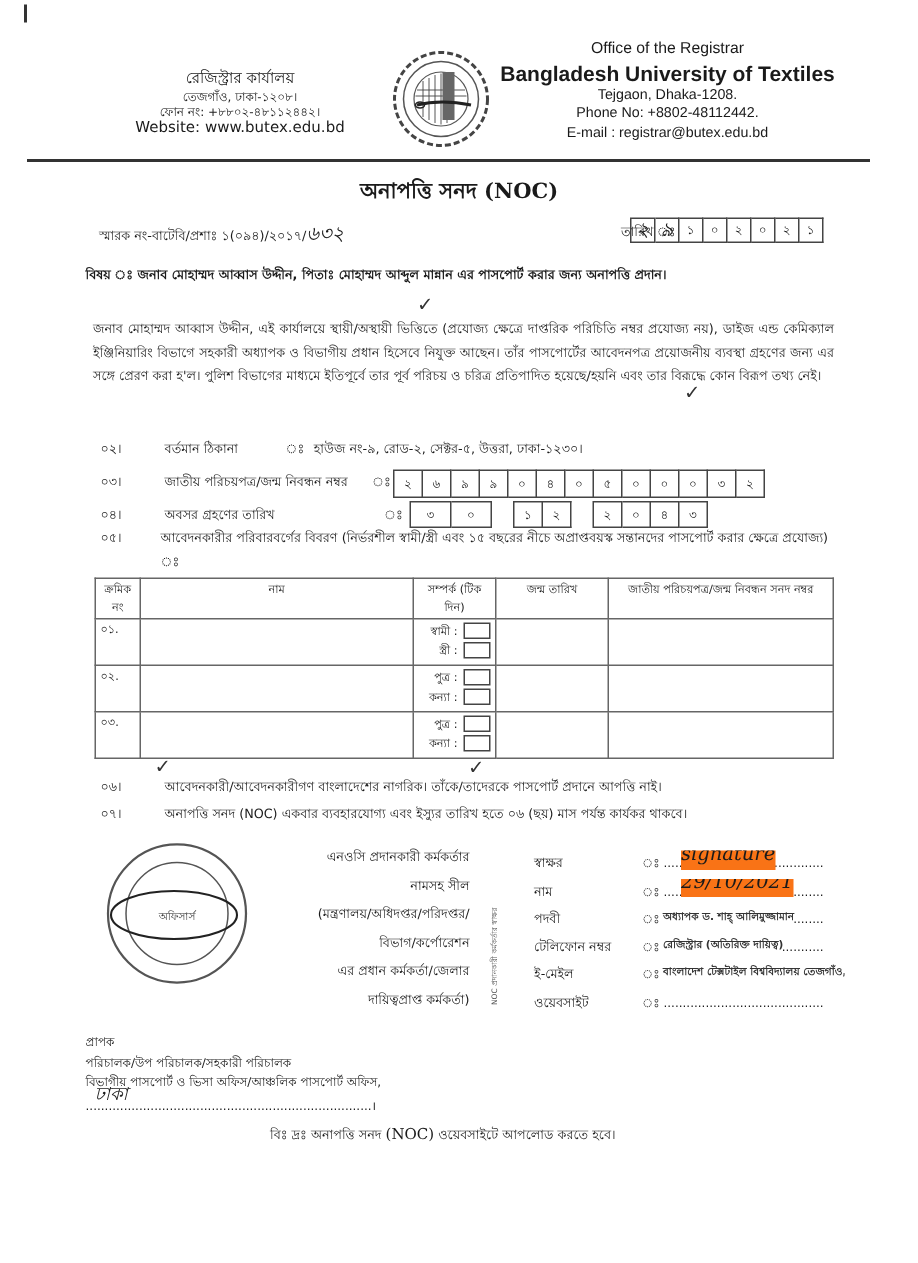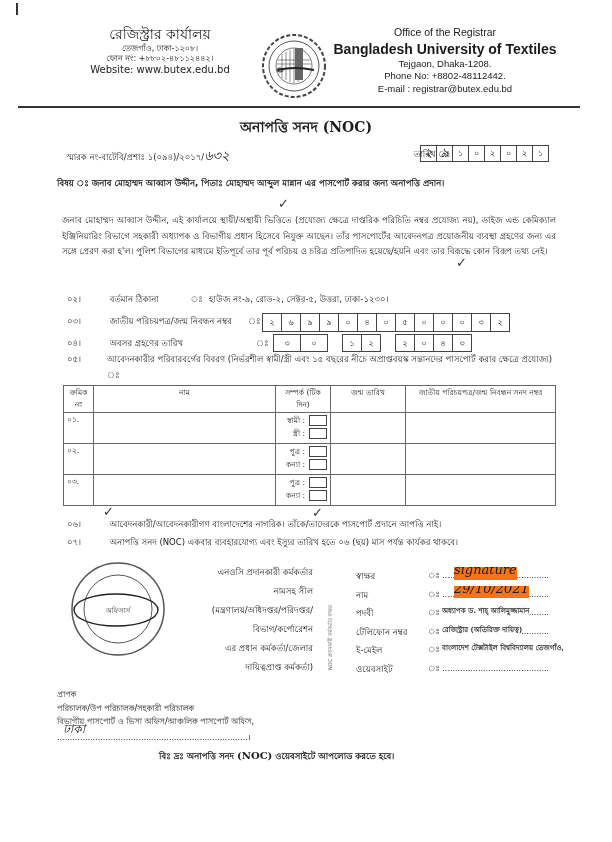--- a/index.html
+++ b/index.html
@@ -1,20 +1,20 @@
 <!DOCTYPE html>
 <html><head>
 <meta charset="utf-8">
 <style>
   html, body { margin: 0; padding: 0; background: #fff; }
   body { width: 612px; height: 842px; position: relative; overflow: hidden;
          font-family: "DejaVu Sans", sans-serif; color: #1a1a1a; }
   .abs { position: absolute; }
   .hdr-left { left: 60px; top: 26px; width: 200px; text-align: center; line-height: 1.25; }
-  .hdr-left .l1 { font-size: 14px; }
+  .hdr-left .l1 { font-size: 10px; margin-top: 21px; }
   .hdr-left .l2 { font-size: 12.5px; font-weight: bold; }
   .hdr-left .l3, .hdr-left .l4 { font-size: 8px; }
   .hdr-left .l5 { font-size: 10px; }
   .hdr-right { left: 330px; top: 26px; width: 230px; text-align: center; line-height: 1.3; font-family: "Liberation Sans", sans-serif; }
   .hdr-right .r1 { font-size: 10.5px; }
   .hdr-right .r2 { font-size: 14px; font-weight: bold; }
   .hdr-right .r3, .hdr-right .r4, .hdr-right .r5 { font-size: 9.5px; }
   .logo { left: 258px; top: 32px; width: 72px; height: 68px; }
   .rule { left: 18px; top: 106px; width: 562px; height: 2px; background: #333; }
   .corner-mark { left: 16px; top: 3px; width: 2px; height: 12px; background: #333; }
@@ -46,21 +46,21 @@
   .seal { left: 66px; top: 560px; width: 105px; height: 98px; }
   .off-title { left: 178px; top: 563px; width: 135px; text-align: right; font-size: 8.5px; line-height: 19px; }
   .vert-label { left: 326px; top: 570px; width: 10px; height: 100px; font-size: 5px; writing-mode: vertical-rl; transform: rotate(180deg); color: #555; }
   .sig-labels { left: 356px; top: 567px; font-size: 8.5px; line-height: 18.5px; }
   .sig-fields { left: 428px; top: 567px; font-size: 8px; line-height: 18.5px; width: 135px; }
   .sig-fields .row { white-space: nowrap; overflow: hidden; position: relative; height: 18.5px; }
   .sig-fields .val { position: absolute; left: 14px; top: -2px; font-size: 7px; font-weight: bold; color: #333; background: #fff; text-align: right; }
   .sig-fields .hand { position: absolute; left: 26px; font-family: "DejaVu Serif", serif; font-style: italic; font-size: 13px; top: -6px; background: #f97316; }
   .recipient { left: 57px; top: 688px; font-size: 8px; line-height: 13.5px; }
   .recipient .hand { font-family: "DejaVu Serif", serif; font-style: italic; font-size: 12px; }
-  .note { left: 159px; top: 750px; font-size: 8.5px; font-weight: bold; }
+  .note { left: 180px; top: 750px; font-size: 8.5px; font-weight: normal; }
   .note .noc { font-family: "DejaVu Serif", serif; font-size: 10px; }
   .check { position: absolute; font-size: 13px; color: #333; }
 </style>
 </head>
 <body>
 
 <div class="abs corner-mark"></div>
 
 <div class="abs hdr-left">
   <div class="l1">রেজিস্ট্রার কার্যালয়</div>

